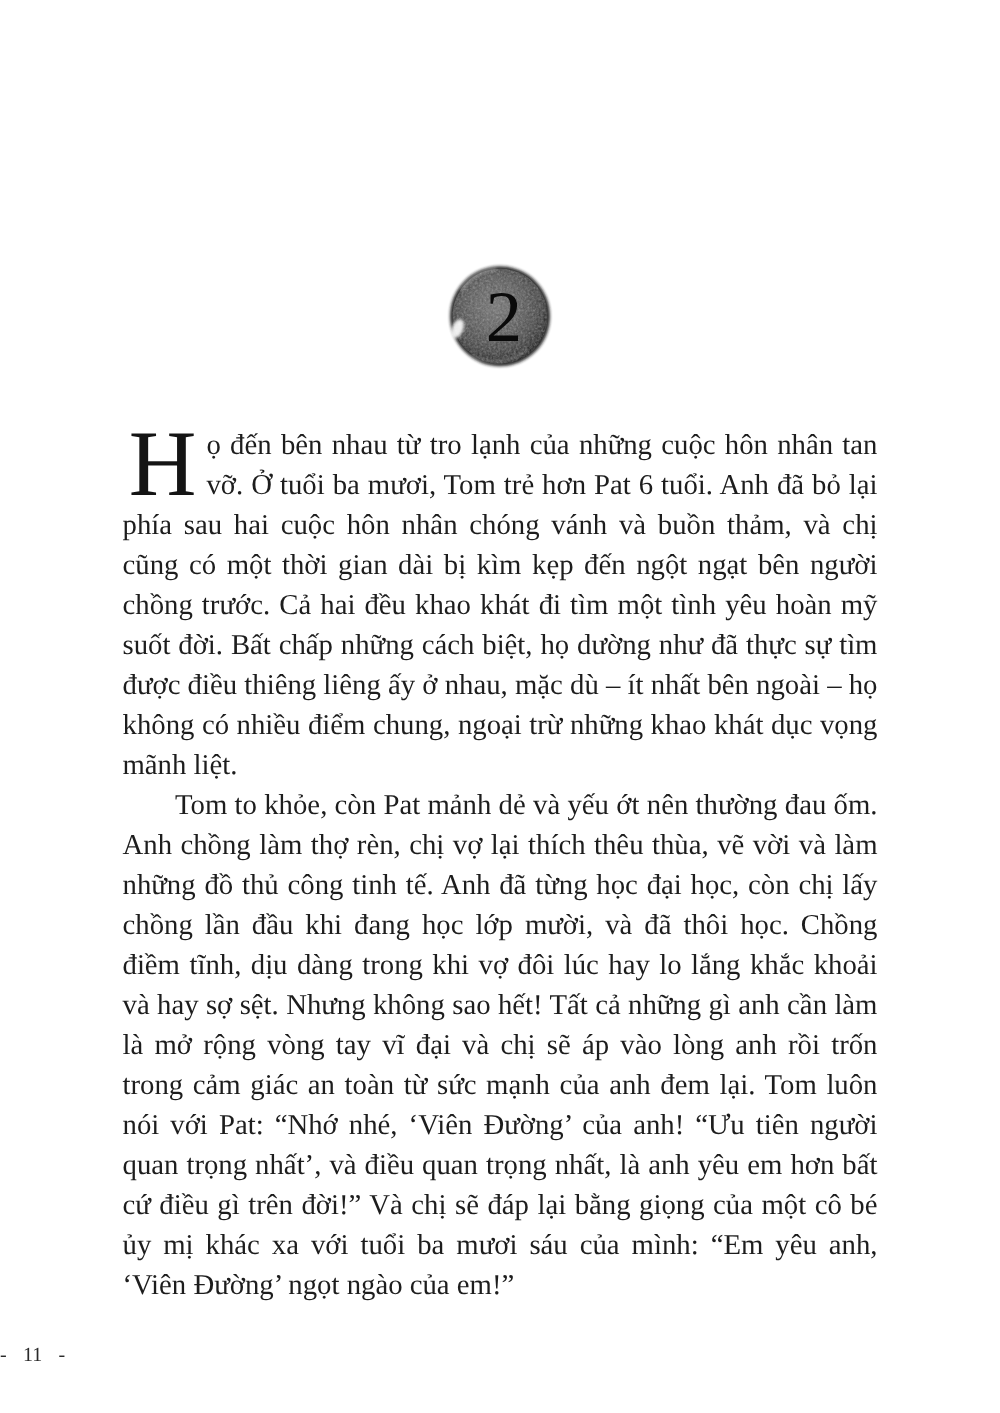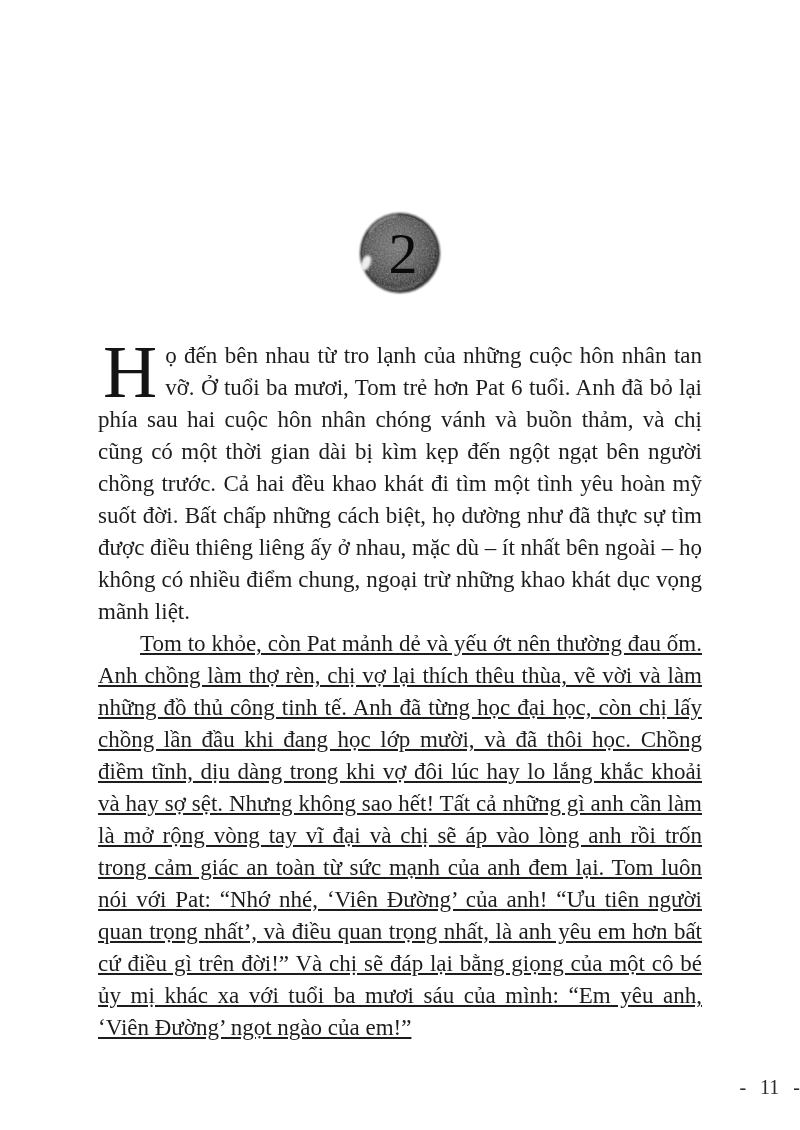--- a/index.html
+++ b/index.html
@@ -32,36 +32,35 @@
     line-height: 32px;
     text-align: justify;
     color: #1d1d1d;
   }
   .body-text p {
     margin: 0;
     padding: 0;
   }
   .para-indent {
     text-indent: 42px;
-    text-decoration: underline;
   }
   .dropcap {
     float: left;
     font-size: 75px;
     line-height: 0.78;
     padding: 3px 8px 0 5px;
     color: #141414;
   }
   .page-number {
     position: absolute;
     left: 0;
     top: 1076px;
     width: 100%;
-    text-align: right;
-    font-size: 20px;
+    text-align: left;
+    font-size: 16px;
     word-spacing: 9px;
     color: #2a2a2a;
   }
 </style>
 </head>
 <body>
 
 <div class="page">
 
   <div class="medallion">

